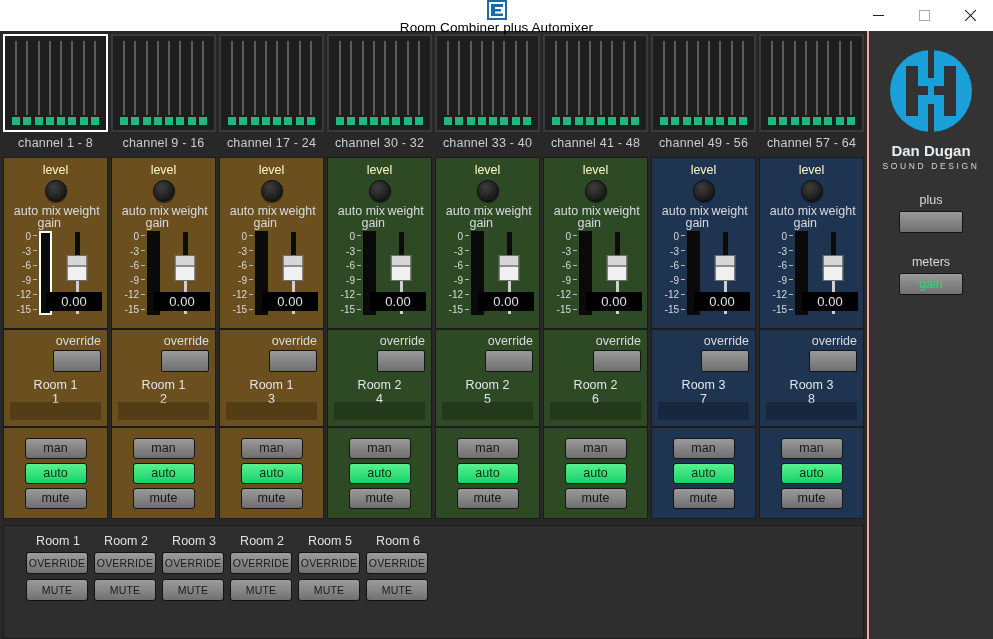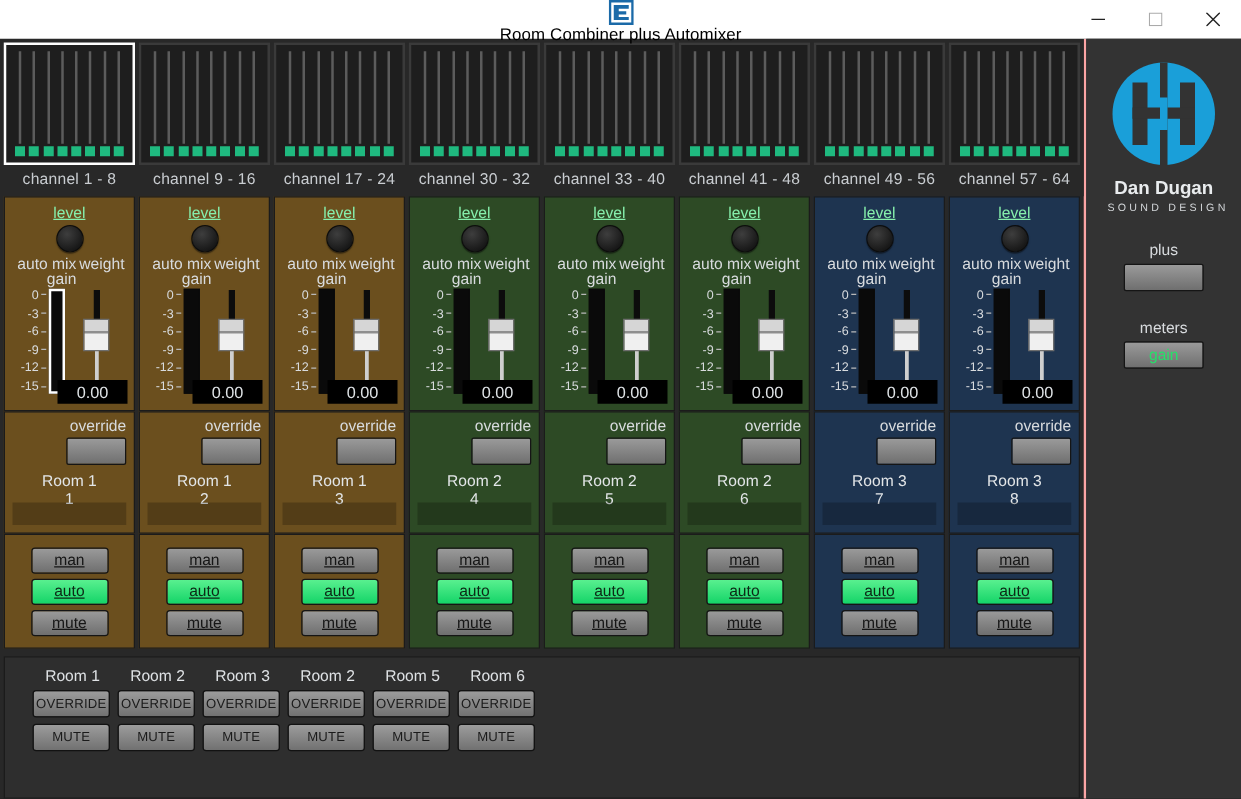--- a/index.html
+++ b/index.html
@@ -29,66 +29,66 @@
   .tmline{width:2px;flex:1 1 auto;background:#5c5c5c;}
   .tmled{width:8px;height:8px;background:#1fb97f;margin-top:2px;}
   .tab-label{font-size:12.5px;color:#c9cdd1;text-align:center;padding-top:4px;letter-spacing:.2px;}
 
   
   .strips{display:flex;padding:0 0 0 3px;flex:0 0 auto;}
   .strip{width:105px;margin-right:3px;display:flex;flex-direction:column;}
   .sec{border:1px solid #1b1b1b;}
 
   .sec-level{height:172px;position:relative;padding-top:5px;}
-  .lv-label{font-size:12.5px;color:#86efac;text-align:center;text-decoration:underline;}
+  .lv-label{font-size:12.5px;color:#fef9c3;text-align:center;}
   .knob{width:22px;height:22px;border-radius:50%;background:radial-gradient(circle at 38% 32%,#3e3e3e,#181818 72%);border:1px solid #0d0d0d;margin:3px auto 0 auto;box-shadow:0 1px 1px rgba(0,0,0,.5);}
   .amg-row{display:flex;justify-content:space-between;padding:3px 5px 0 5px;}
   .amg-t{font-size:12.5px;color:#d8dbde;text-align:right;line-height:12px;width:56px;}
   .wt-t{font-size:12.5px;color:#d8dbde;text-align:center;line-height:12px;width:44px;}
   .ctrl-row{display:flex;padding:2px 5px 0 5px;height:86px;}
   .scale{width:24px;display:flex;flex-direction:column;justify-content:space-between;align-items:flex-end;padding:1px 2px 1px 0;}
   .scale span{font-size:10px;color:#d8dbde;line-height:9px;}
   .ticks{width:5px;display:flex;flex-direction:column;justify-content:space-between;padding:4px 0 5px 0;}
   .ticks i{display:block;height:1px;background:#b9b9b9;width:4px;}
   .meterbox{width:13px;background:#0a0a0a;border:1px solid #0a0a0a;margin-left:1px;}
   .meterbox.focus{border:2px solid #ffffff;}
   .slidewrap{flex:1 1 auto;display:flex;justify-content:center;position:relative;}
   .slidetrack{width:3px;background:#cfcfcf;height:82px;position:relative;margin-top:1px;}
   .slidetrack .upper{position:absolute;left:-1px;top:0;width:5px;height:28px;background:#0c0c0c;}
   .handle{position:absolute;left:50%;transform:translateX(-50%);top:24px;width:21px;height:26px;background:linear-gradient(to bottom,#d6d6d6 0%,#d6d6d6 36%,#8f8f8f 38%,#8f8f8f 44%,#f0f0f0 46%,#f0f0f0 100%);border:1px solid #6e6e6e;}
-  .numbox{position:absolute;right:5px;bottom:5px;width:56px;height:19px;background:#000;display:flex;align-items:center;justify-content:center;}
+  .numbox{position:absolute;right:5px;bottom:17px;width:56px;height:19px;background:#000;display:flex;align-items:center;justify-content:center;}
   .numbox span{font-size:13px;color:#dfe3e6;}
 
   .sec-over{height:98px;position:relative;padding:4px 6px 0 6px;}
   .ov-lab{font-size:12.5px;color:#d8dbde;text-align:right;}
   .ov-btn{width:48px;height:22px;margin:2px 0 0 auto;background:linear-gradient(to bottom,#9a9a9a,#6f6f6f);border:1px solid #151515;border-radius:2px;cursor:pointer;}
   .room-name{font-size:12.5px;color:#e3e6e8;text-align:center;margin-top:6px;line-height:14px;}
   .room-num{font-size:12.5px;color:#e3e6e8;text-align:center;line-height:14px;}
   .ov-field{position:absolute;left:6px;right:6px;bottom:6px;height:18px;background:rgba(0,0,0,.22);}
 
   .sec-mode{height:92px;display:flex;flex-direction:column;align-items:center;justify-content:center;gap:4px;}
-  .mbtn{width:62px;height:21px;background:linear-gradient(to bottom,#9a9a9a,#6f6f6f);border:1px solid #151515;border-radius:3px;font-size:12.5px;color:#161616;display:flex;align-items:center;justify-content:center;cursor:pointer;font-family:"Liberation Sans",sans-serif;text-decoration:underline;}
+  .mbtn{width:62px;height:21px;background:linear-gradient(to bottom,#9a9a9a,#6f6f6f);border:1px solid #151515;border-radius:3px;font-size:12.5px;color:#161616;display:flex;align-items:center;justify-content:center;cursor:pointer;font-family:"Liberation Sans",sans-serif;}
   .mbtn.on{background:linear-gradient(to bottom,#59f08f,#14d468);color:#0d2a16;}
 
   
   .c-brown{background:#6b4f1e;}
   .c-green{background:#2d4a25;}
   .c-blue{background:#1e3450;}
 
   
   .roomsbar{margin:6px 3px 0 3px;background:#2e2e2e;border:1px solid #1b1b1b;flex:1 1 auto;padding:8px 0 0 22px;}
   .rooms{display:flex;}
   .roomcol{width:64px;margin-right:4px;}
   .roomcol .rlab{font-size:12.5px;color:#dfe2e5;text-align:center;margin-bottom:4px;}
   .rbtn{width:62px;height:22px;background:linear-gradient(to bottom,#9c9c9c,#717171);border:1px solid #121212;border-radius:3px;font-size:10.5px;color:#1a1a1a;display:flex;align-items:center;justify-content:center;margin-bottom:5px;cursor:pointer;letter-spacing:.2px;}
 
   
   .logo{width:86px;height:86px;margin:17px auto 0 auto;}
   .brand{font-size:15px;font-weight:bold;color:#e9ecee;text-align:center;margin-top:8px;}
-  .brand-sub{font-size:8.5px;color:#d2d5d8;letter-spacing:2.6px;margin-top:2px;margin-left:17px;}
+  .brand-sub{font-size:8.5px;color:#d2d5d8;text-align:center;letter-spacing:2.6px;margin-top:2px;}
   .rp-lab{font-size:12.5px;color:#d8dbde;text-align:center;margin-top:22px;}
   .rp-btn{width:64px;height:22px;margin:4px auto 0 auto;background:linear-gradient(to bottom,#9a9a9a,#6f6f6f);border:1px solid #151515;border-radius:2px;display:flex;align-items:center;justify-content:center;font-size:12.5px;cursor:pointer;}
   .rp-btn.green-text{color:#25e06a;}
 </style>
 </head>
 <body>
 
 <div class="titlebar">
   <div class="tb-icon">
     <svg width="20" height="20" viewBox="0 0 20 20">

